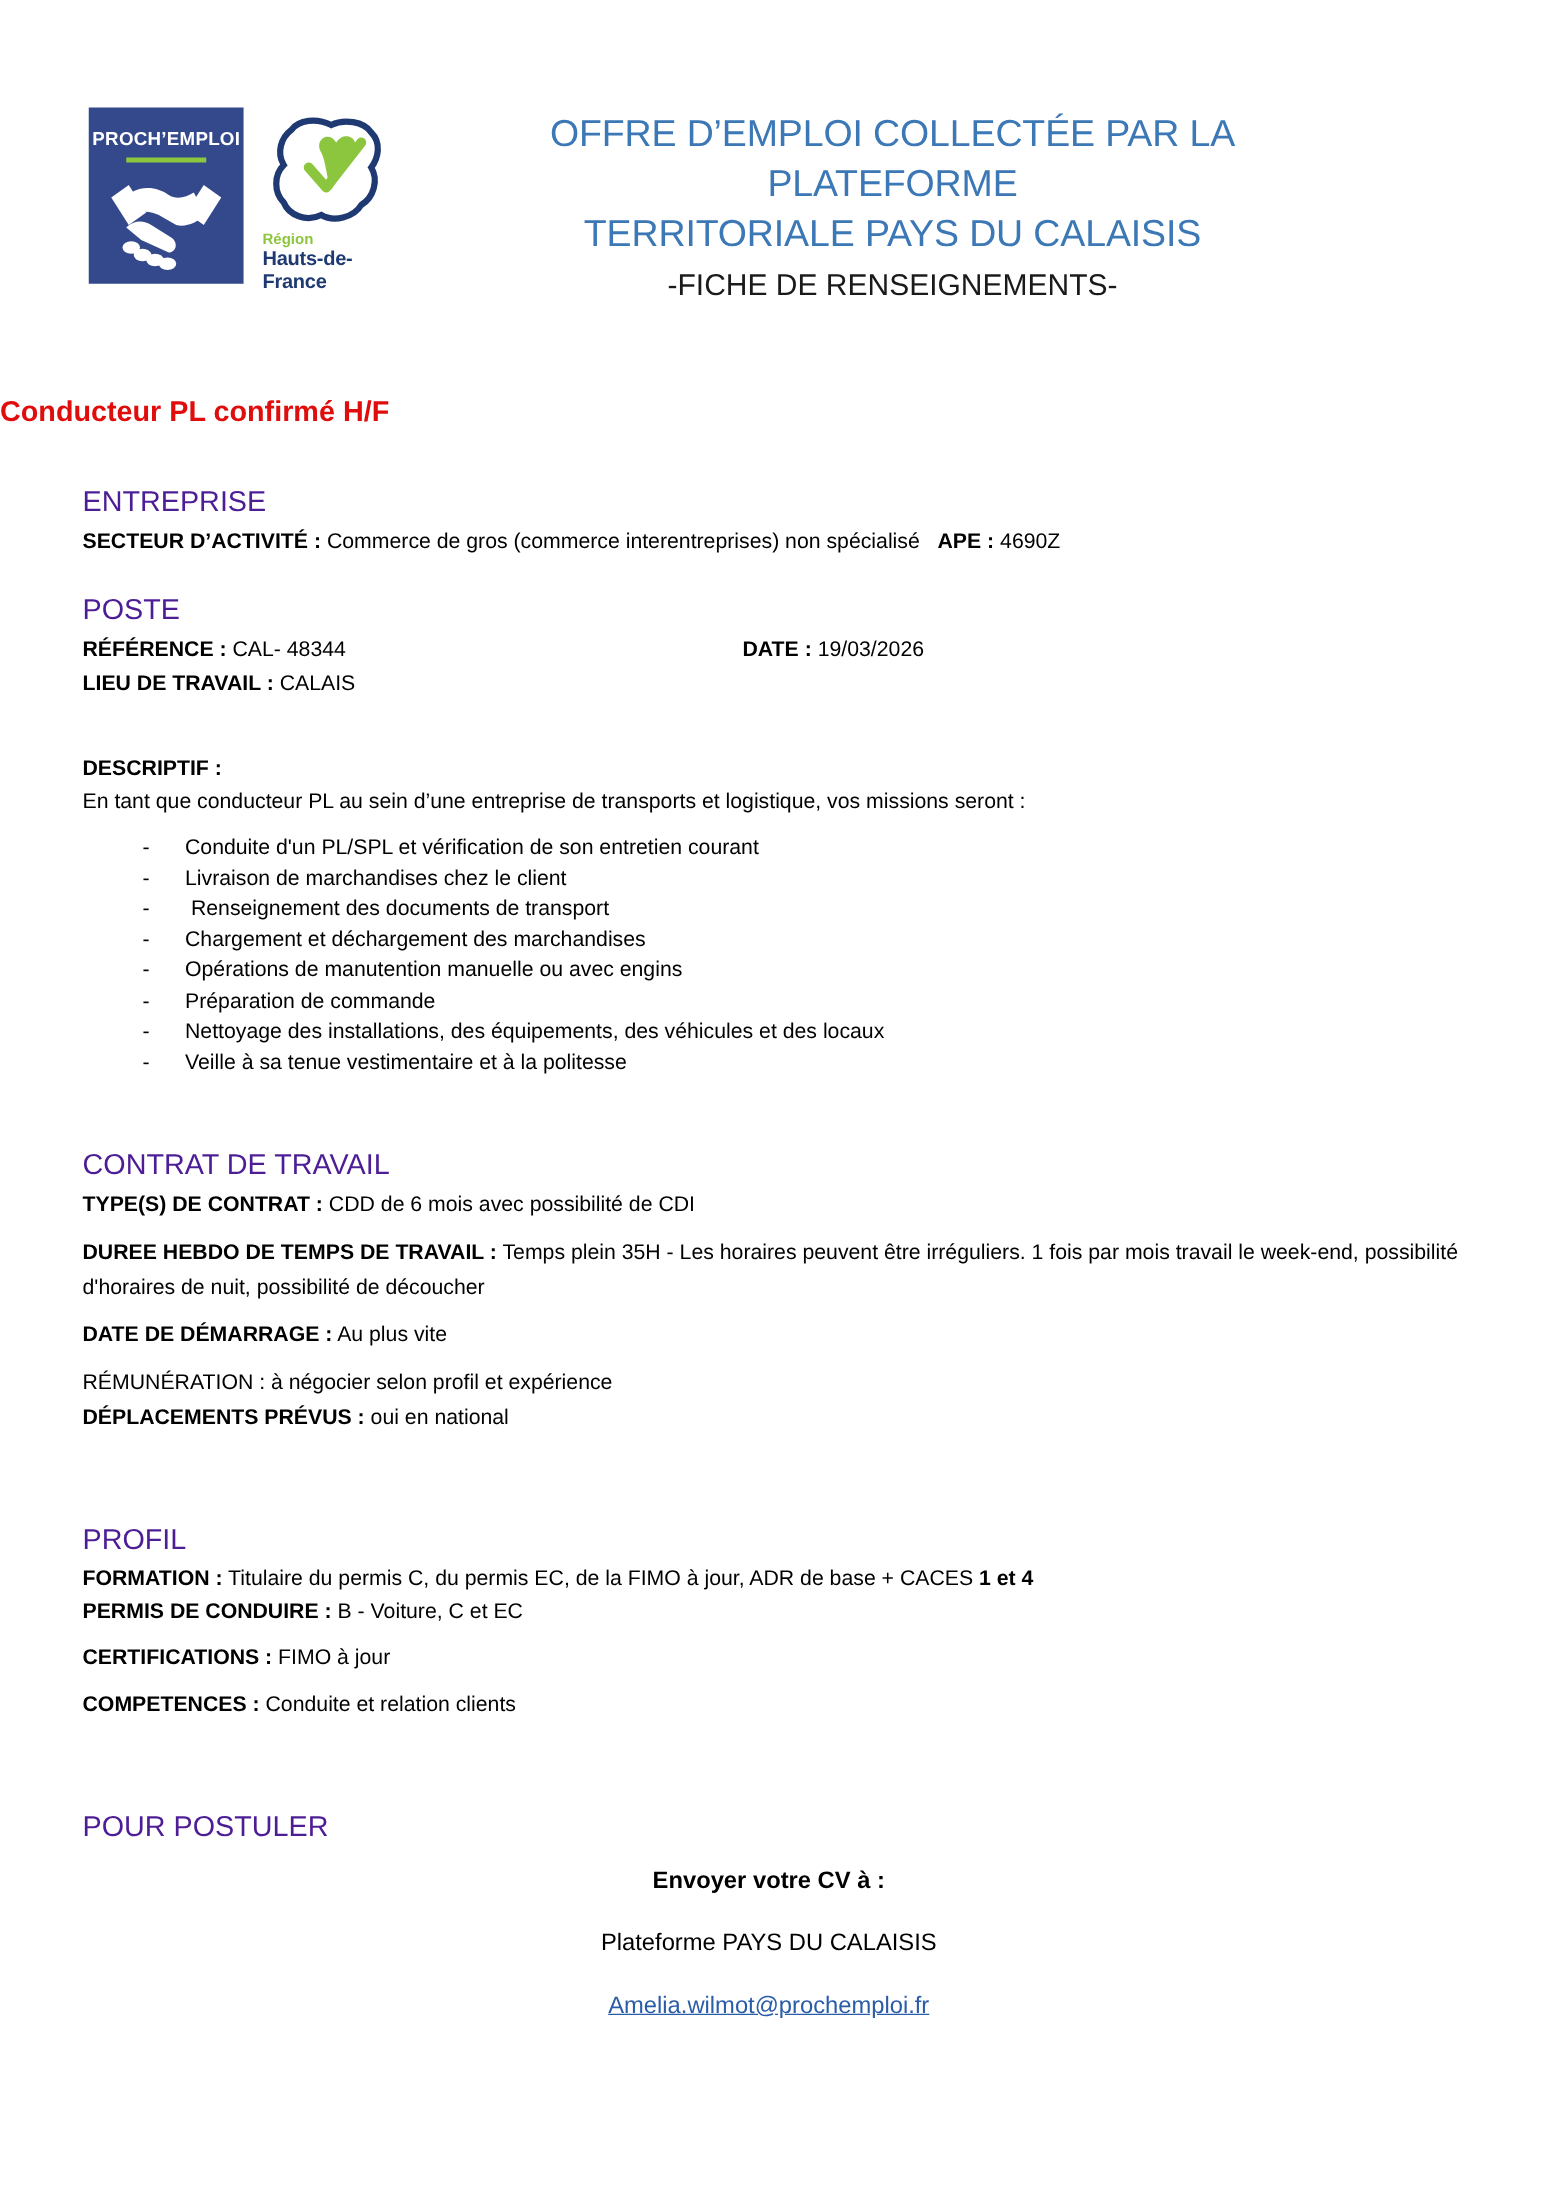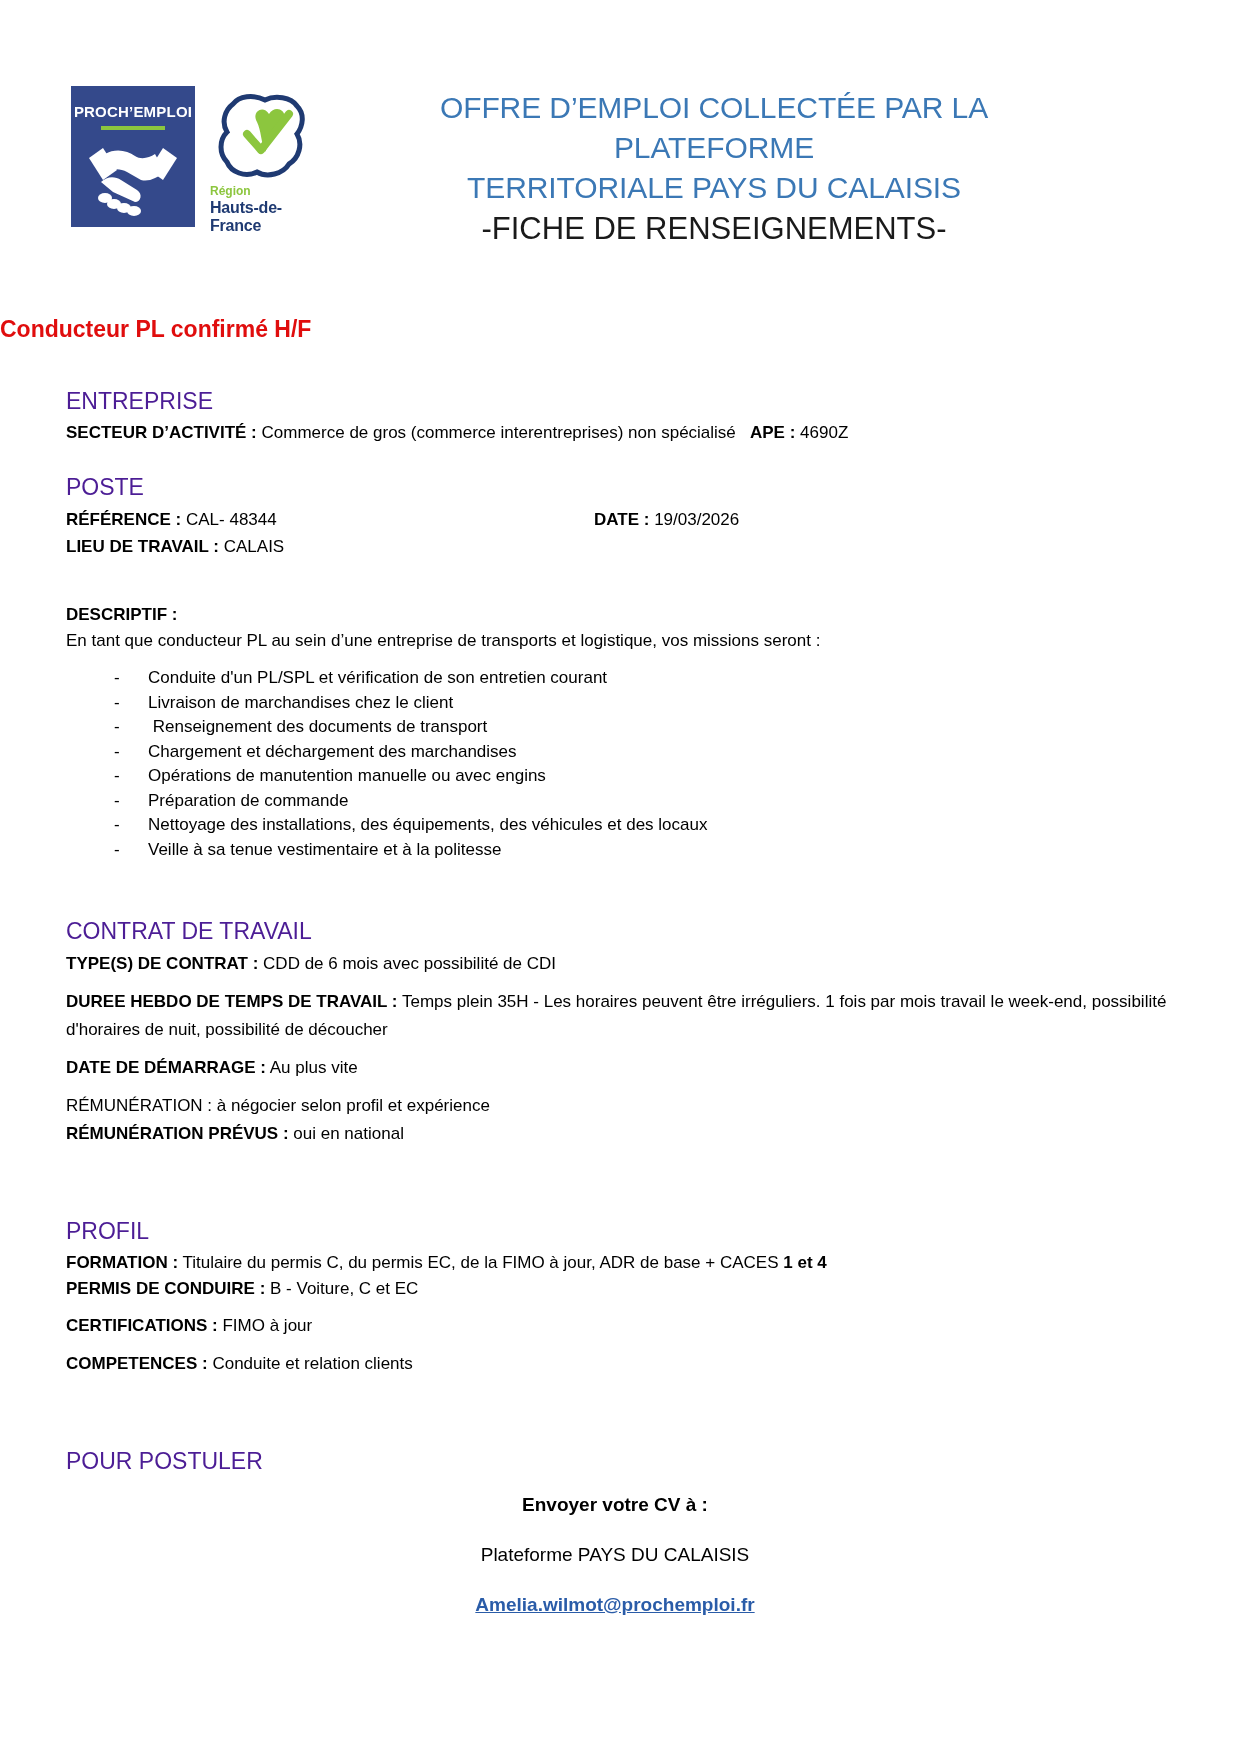--- a/index.html
+++ b/index.html
@@ -112,21 +112,21 @@
   }
   .doc-title {
     color: #3b78b5;
     font-size: 30px;
     line-height: 40px;
     font-weight: normal;
     letter-spacing: -0.1px;
   }
   .doc-subtitle {
     color: #1a1a1a;
-    font-size: 31px;
+    font-size: 24px;
     line-height: 34px;
     margin-top: 4px;
     font-weight: normal;
     text-align: center;
   }
 
   
   .job-title {
     position: absolute;
     top: 316px;
@@ -205,21 +205,20 @@
     margin-left: -6px;
   }
   .apply-line {
     font-size: 19px;
     line-height: 50px;
   }
   .apply-strong { font-weight: bold; }
   .apply-mail {
     color: #2a5ca8;
     text-decoration: underline;
-    font-weight: bold;
   }
 </style>
 </head>
 <body>
 
 <div class="page">
 
   <div class="header">
 
     <div class="logo">
@@ -291,21 +290,21 @@
     <div class="gap-lg"></div>
 
     <div class="section-head">CONTRAT DE TRAVAIL</div>
     <p class="para"><span class="lbl">TYPE(S) DE CONTRAT :</span> <span>CDD de 6 mois avec possibilité de CDI</span></p>
     <div class="gap-sm"></div>
     <p class="para"><span class="lbl">DUREE HEBDO DE TEMPS DE TRAVAIL :</span> <span>Temps plein 35H - Les horaires peuvent être irréguliers. 1 fois par mois travail le week-end, possibilité d'horaires de nuit, possibilité de découcher</span></p>
     <div class="gap-sm"></div>
     <p class="para"><span class="lbl">DATE DE DÉMARRAGE :</span> <span>Au plus vite</span></p>
     <div class="gap-sm"></div>
     <p class="para"><span>RÉMUNÉRATION :</span> <span>à négocier selon profil et expérience</span></p>
-    <p class="para"><span class="lbl">RÉMUNÉRATION PRÉVUS :</span> <span>oui en national</span></p>
+    <p class="para"><span class="lbl">DÉPLACEMENTS PRÉVUS :</span> <span>oui en national</span></p>
 
     <div class="gap-lg"></div>
     <div class="gap-md"></div>
 
     <div class="section-head">PROFIL</div>
     <p class="line"><span class="lbl">FORMATION :</span> <span>Titulaire du permis C, du permis EC, de la FIMO à jour, ADR de base + CACES</span> <span class="lbl">1 et 4</span></p>
     <p class="line"><span class="lbl">PERMIS DE CONDUIRE :</span> <span>B - Voiture, C et EC</span></p>
     <div class="gap-sm"></div>
     <p class="para"><span class="lbl">CERTIFICATIONS :</span> <span>FIMO à jour</span></p>
     <div class="gap-sm"></div>

